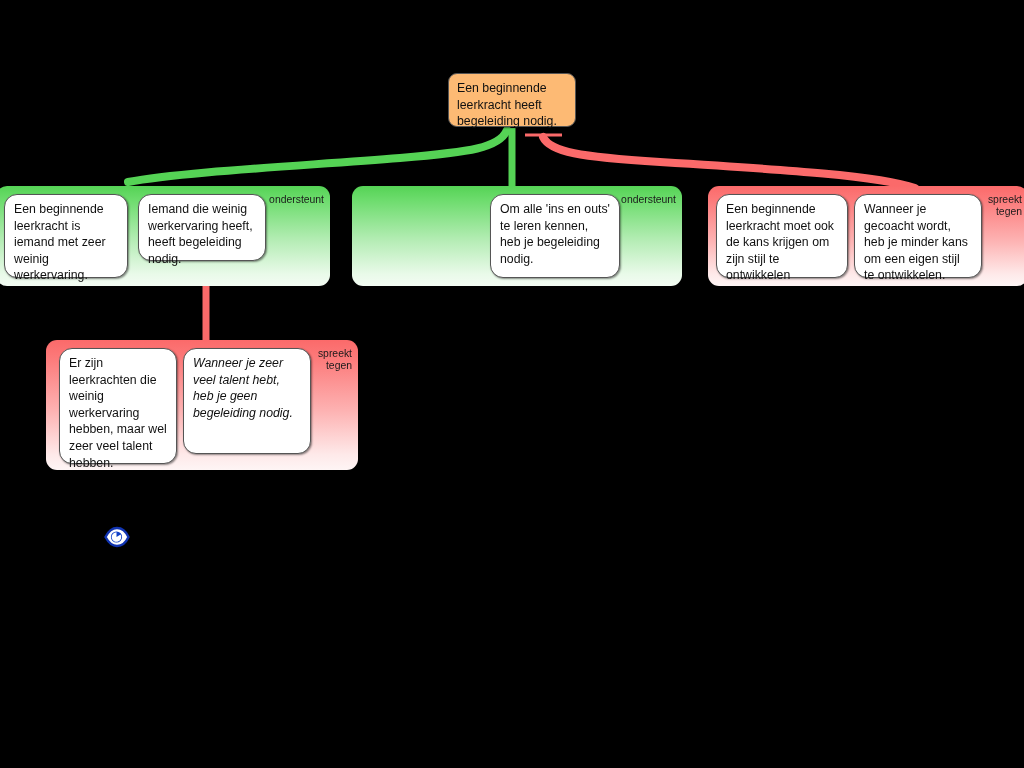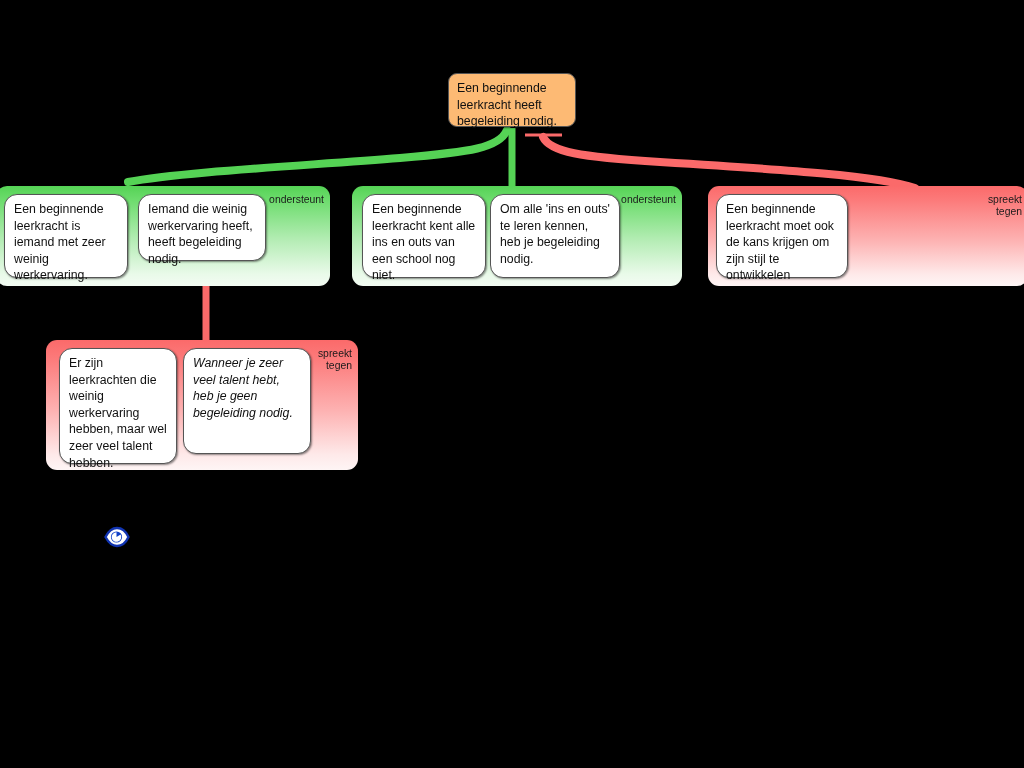--- a/index.html
+++ b/index.html
@@ -124,33 +124,33 @@
     <div class="card" style="left:8px; top:8px; width:124px; height:84px;">
       <div class="node-text">Een beginnende leerkracht is iemand met zeer weinig werkervaring.</div>
     </div>
     <div class="card" style="left:142px; top:8px; width:128px; height:67px;">
       <div class="node-text">Iemand die weinig werkervaring heeft, heeft begeleiding nodig.</div>
     </div>
   </div>
 
   <div class="group support" style="left:352px; top:186px; width:330px; height:100px;">
     <div class="group-label">ondersteunt</div>
-    <div class="card" style="left:10px; top:8px; width:124px; height:84px;">
-      <div class="node-text">Een beginnende leerkracht kent alle ins en outs van een school nog niet.</div>
-    </div>
     <div class="card" style="left:138px; top:8px; width:130px; height:84px;">
       <div class="node-text">Om alle 'ins en outs' te leren kennen, heb je begeleiding nodig.</div>
     </div>
   </div>
 
   <div class="group oppose" style="left:708px; top:186px; width:320px; height:100px;">
     <div class="group-label">spreekt
 tegen</div>
     <div class="card" style="left:8px; top:8px; width:132px; height:84px;">
       <div class="node-text">Een beginnende leerkracht moet ook de kans krijgen om zijn stijl te ontwikkelen</div>
+    </div>
+    <div class="card" style="left:146px; top:8px; width:128px; height:84px;">
+      <div class="node-text">Wanneer je gecoacht wordt, heb je minder kans om een eigen stijl te ontwikkelen.</div>
     </div>
   </div>
 
   <div class="group oppose" style="left:46px; top:340px; width:312px; height:130px;">
     <div class="group-label">spreekt
 tegen</div>
     <div class="card" style="left:13px; top:8px; width:118px; height:116px;">
       <div class="node-text">Er zijn leerkrachten die weinig werkervaring hebben, maar wel zeer veel talent hebben.</div>
     </div>
     <div class="card" style="left:137px; top:8px; width:128px; height:106px;font-style:italic;">

